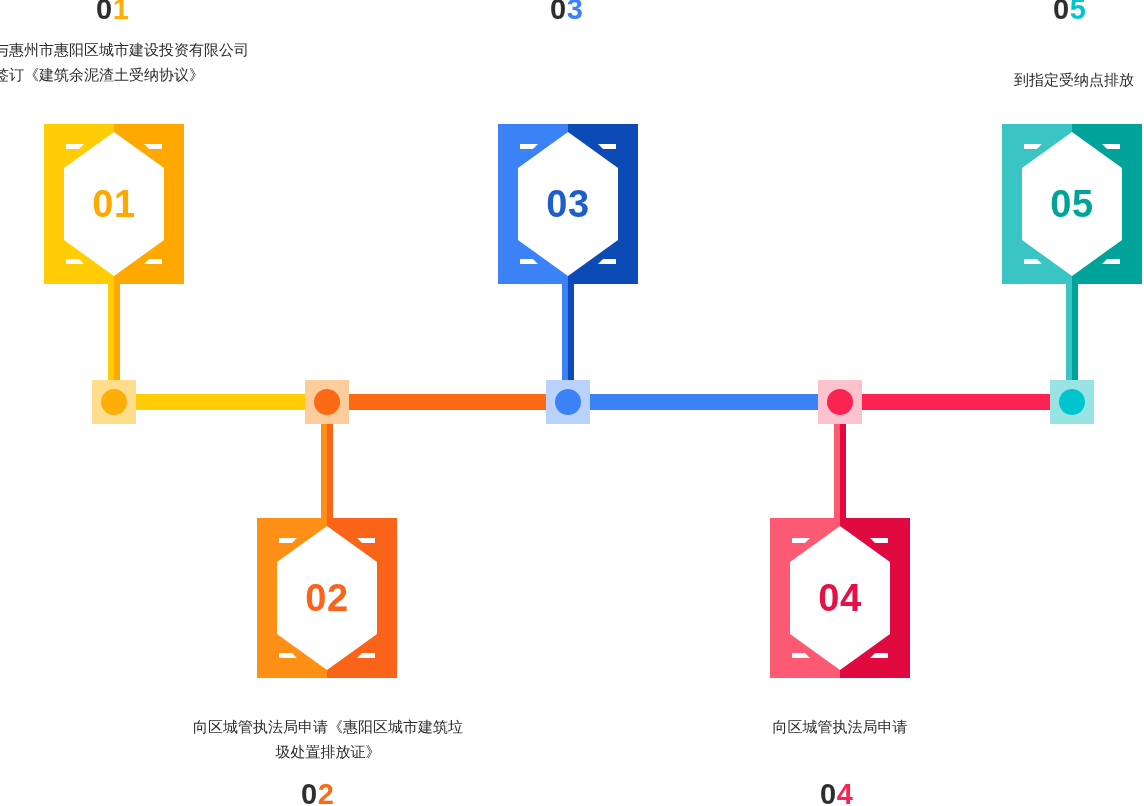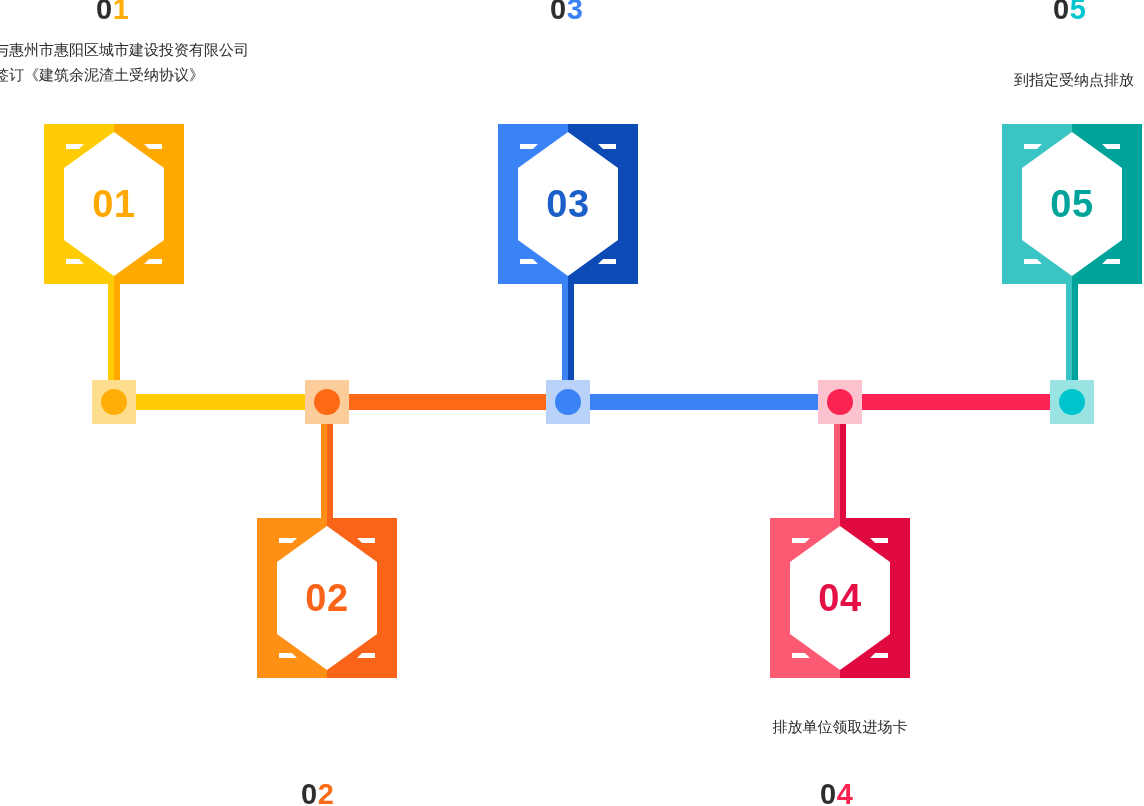--- a/index.html
+++ b/index.html
@@ -249,23 +249,24 @@
     <div class="hex"></div>
     <div class="brk tl"></div>
     <div class="brk tr"></div>
     <div class="brk bl"></div>
     <div class="brk br"></div>
     <div class="hex-num" style="color:#00A39A;">05</div>
   </div>
 
   <div class="desc" style="left:-6px; top:38px; width:262px;">与惠州市惠阳区城市建设投资有限公司签订《建筑余泥渣土受纳协议》</div>
 
-
-
-  <div class="desc center" style="left:750px; top:715px; width:180px;">排放单位领取进场卡</div>
+  <div class="desc center" style="left:188px; top:715px; width:280px;">向区城管执法局申请《惠阳区城市建筑垃圾处置排放证》</div>
+
+
+  <div class="desc center" style="left:750px; top:715px; width:180px;">向区城管执法局申请</div>
 
   <div class="desc center" style="left:996px; top:68px; width:156px;">到指定受纳点排放</div>
 
   <div class="cap" style="left:96px; top:-7px;">
     <span class="zero">0</span><span style="color:#FFAE08;">1</span>
   </div>
 
   <div class="cap" style="left:301px; top:778px;">
     <span class="zero">0</span><span style="color:#FC6A16;">2</span>
   </div>

